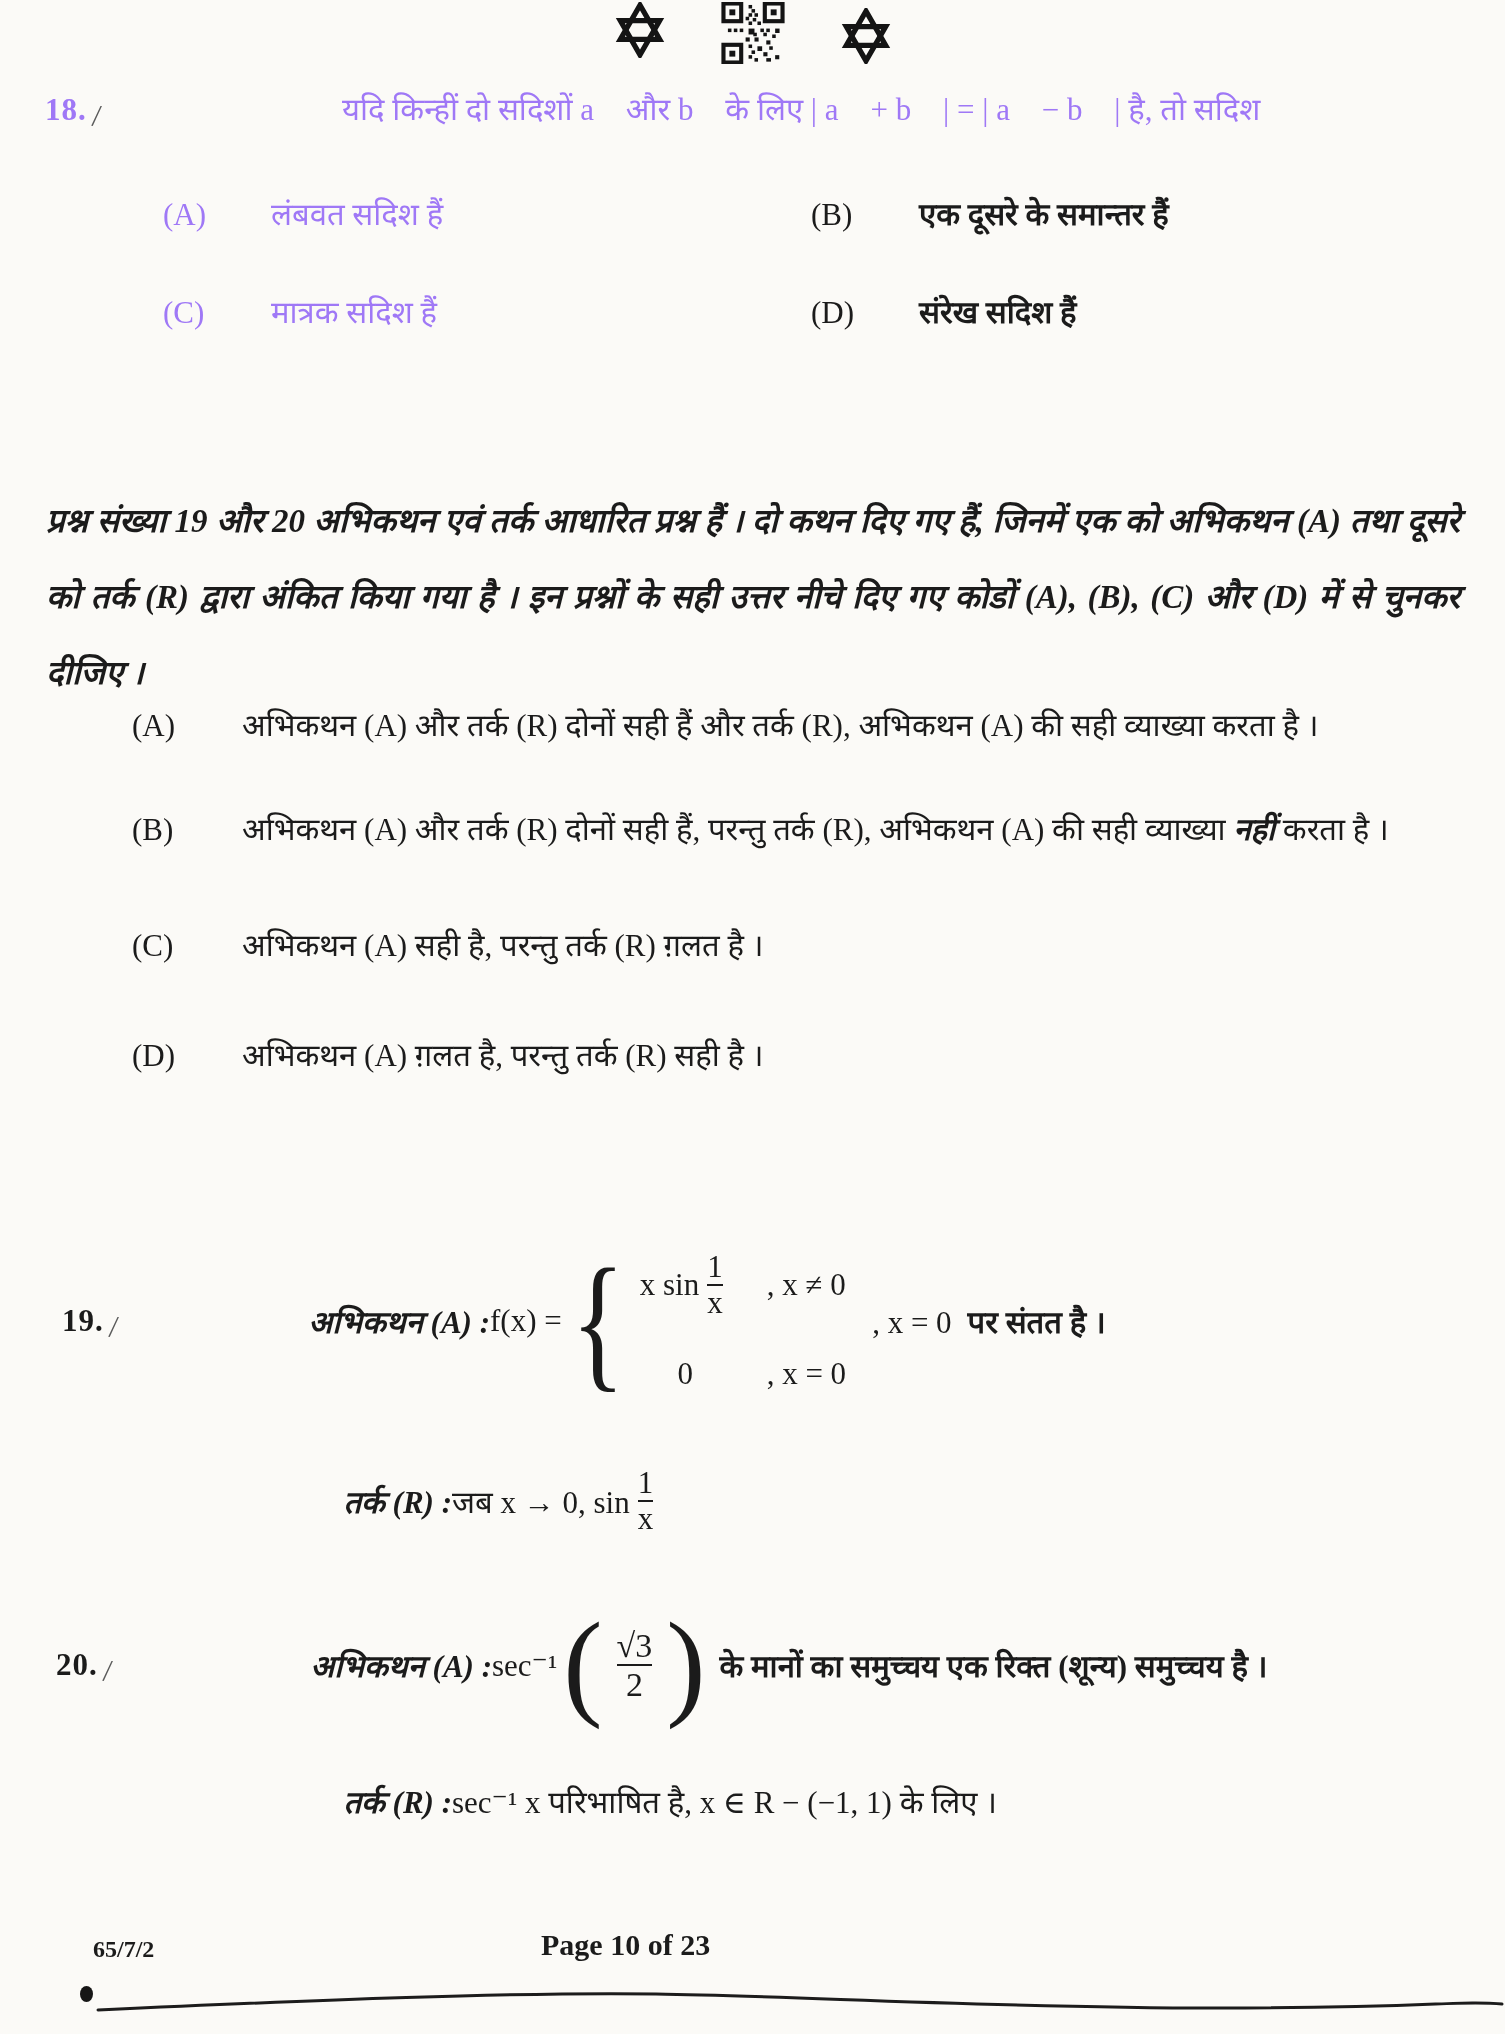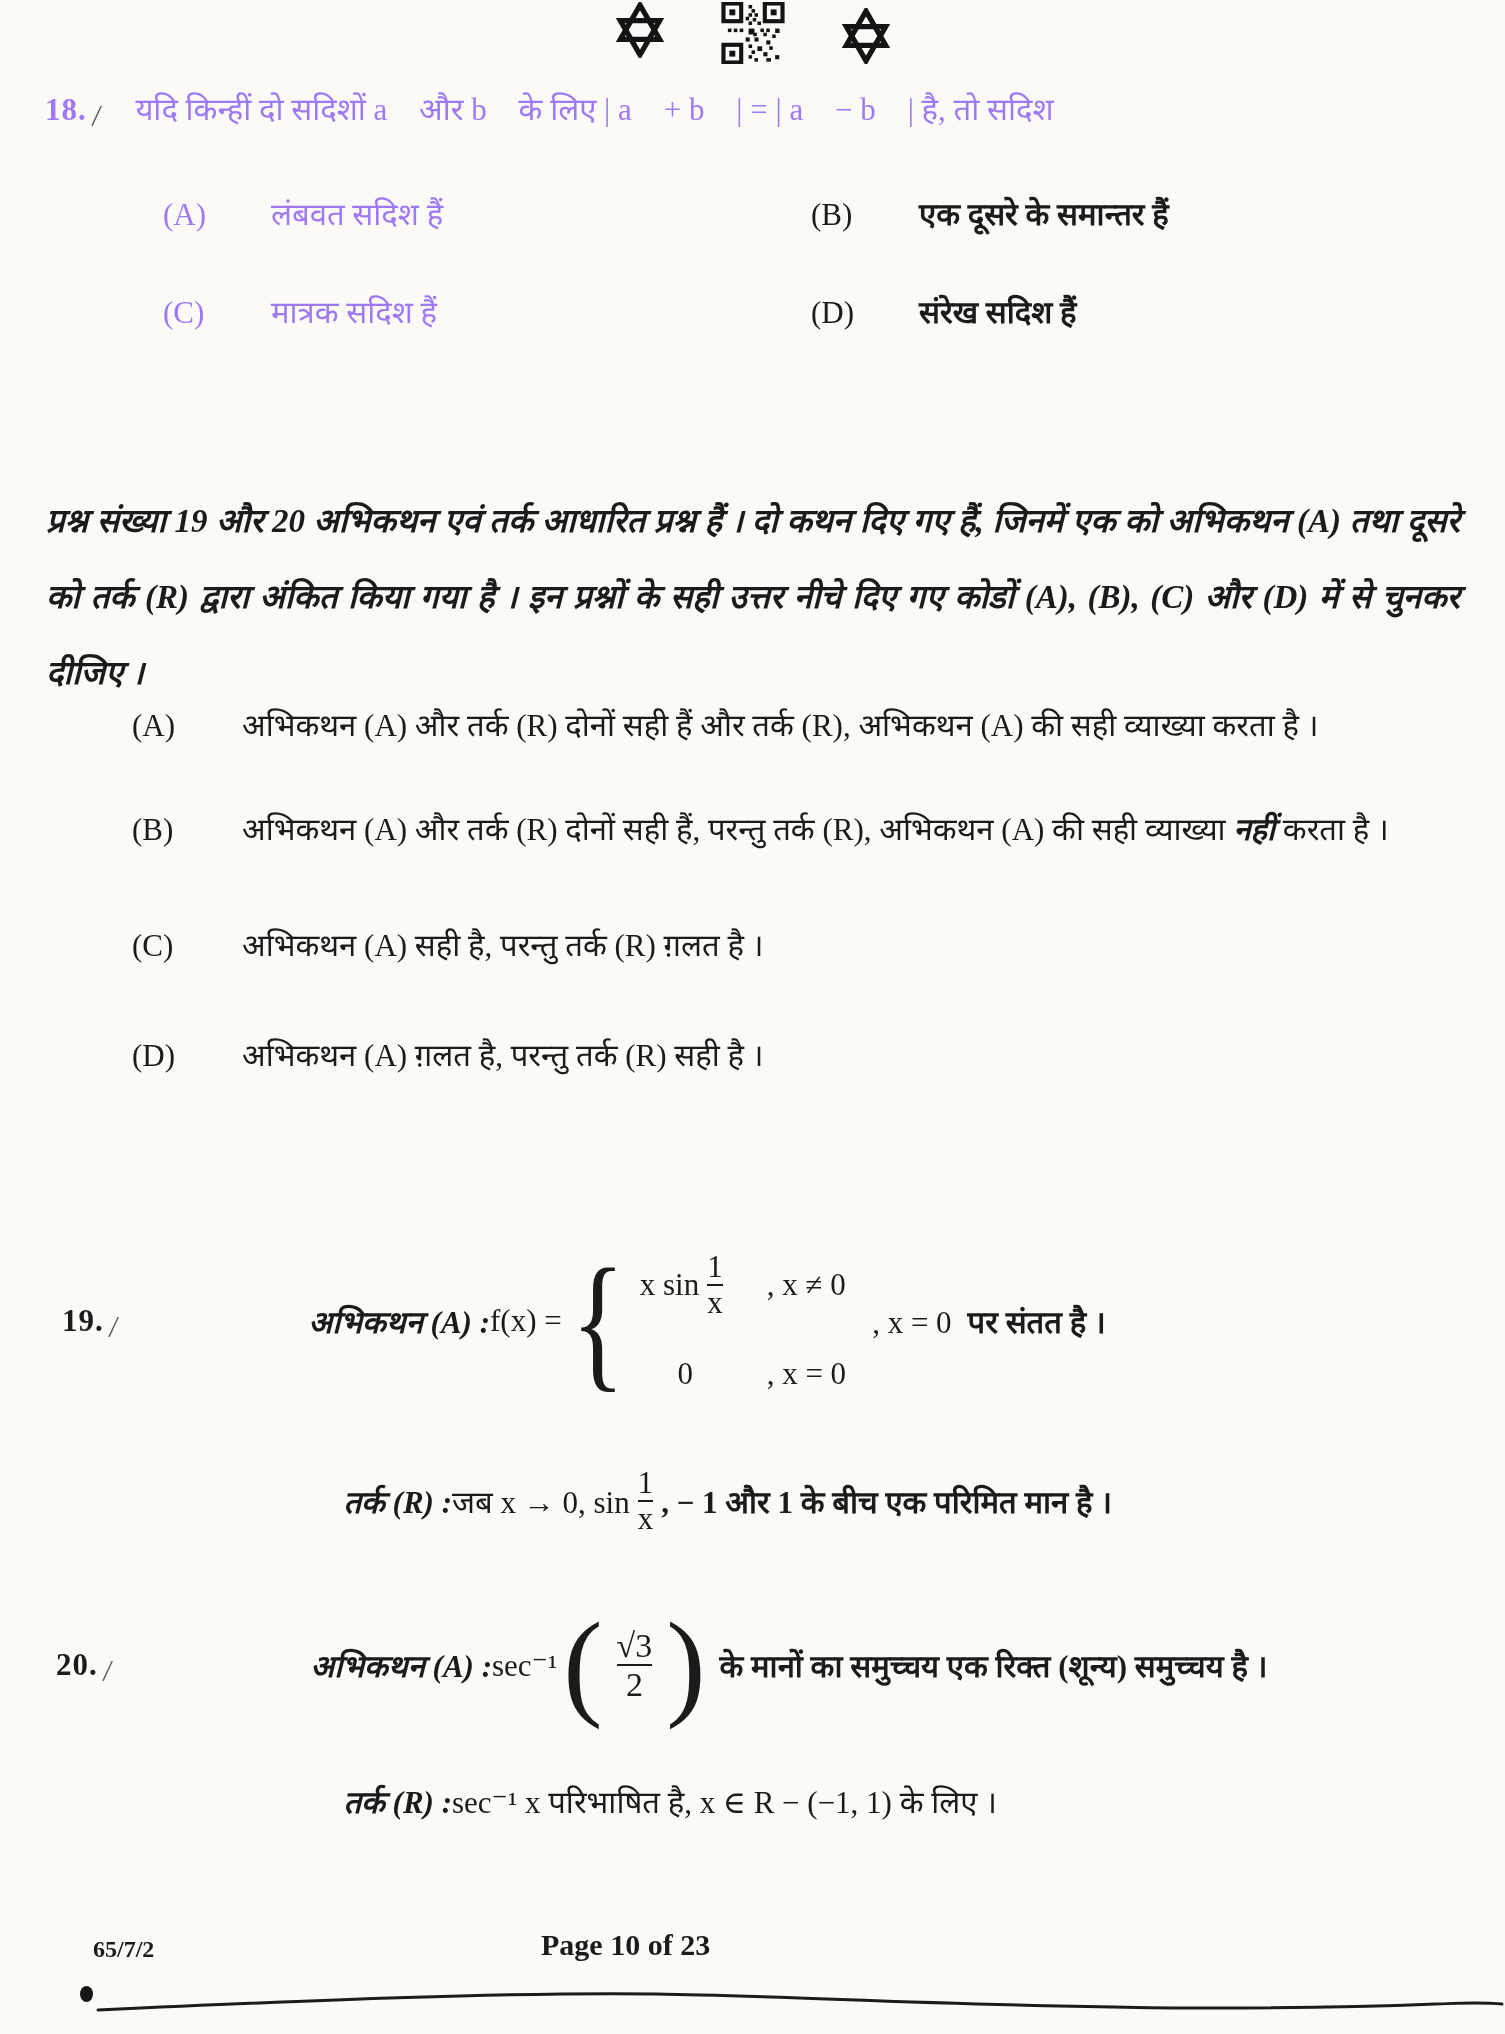--- a/index.html
+++ b/index.html
@@ -19,21 +19,21 @@
   
   .faded{color:#8b5cf6;opacity:.82;filter:blur(.35px);}
   .hi-bold{font-weight:700;}
   .ital-bold{font-style:italic;font-weight:700;text-align:right;}
   .qnum{font-weight:700;letter-spacing:1px;}
   .tick{color:#5a5a5a;font-weight:400;display:inline-block;transform:rotate(6deg) translateY(6px);margin-left:6px;}
 
   
   #q18{top:86px;left:45px;width:1422px;}
   #q18 .qline1{display:flex;align-items:flex-start;gap:34px;line-height:1.55;}
-  #q18 .qline1 .qtext{flex:1;}
+  #q18 .qline1 .qtext{flex:1;text-align:center;}
   #q18 .qline2{margin:26px 0 0 118px;}
   #q18 .opt-grid{margin-top:58px;padding-left:118px;display:grid;grid-template-columns:648px 1fr;row-gap:56px;}
   .option{display:flex;gap:44px;align-items:baseline;}
   .option .olabel{min-width:64px;}
 
   
   #instructions{top:450px;left:46px;width:1414px;
     font-style:italic;font-weight:700;font-size:33px;line-height:76px;text-align:justify;}
 
   
@@ -205,21 +205,20 @@
 </section>
 
 <div id="q19r" class="abs">
   <span class="rlabel ital-bold">तर्क (R) :</span>
   <span class="rbody">
     <span class="mathfont">जब x → 0,  sin</span>
     <span class="frac mathfont">
         <span class="num">1</span>
         <span class="den">x</span>
       </span>
-    <span class="hi-bold">, − 1 और 1 के बीच एक परिमित मान है ।</span>
   </span>
 </div>
 
 <section id="q20" class="abs">
   <span class="qhead"><span class="qnum">20.</span><span class="tick">/</span></span>
   <span class="alabel ital-bold">अभिकथन (A) :</span>
   <span class="math">
     <span class="mathfont">sec⁻¹</span>
     <span class="bigparen mathfont">(</span>
     <span class="frac mathfont" style="font-size:34px">

